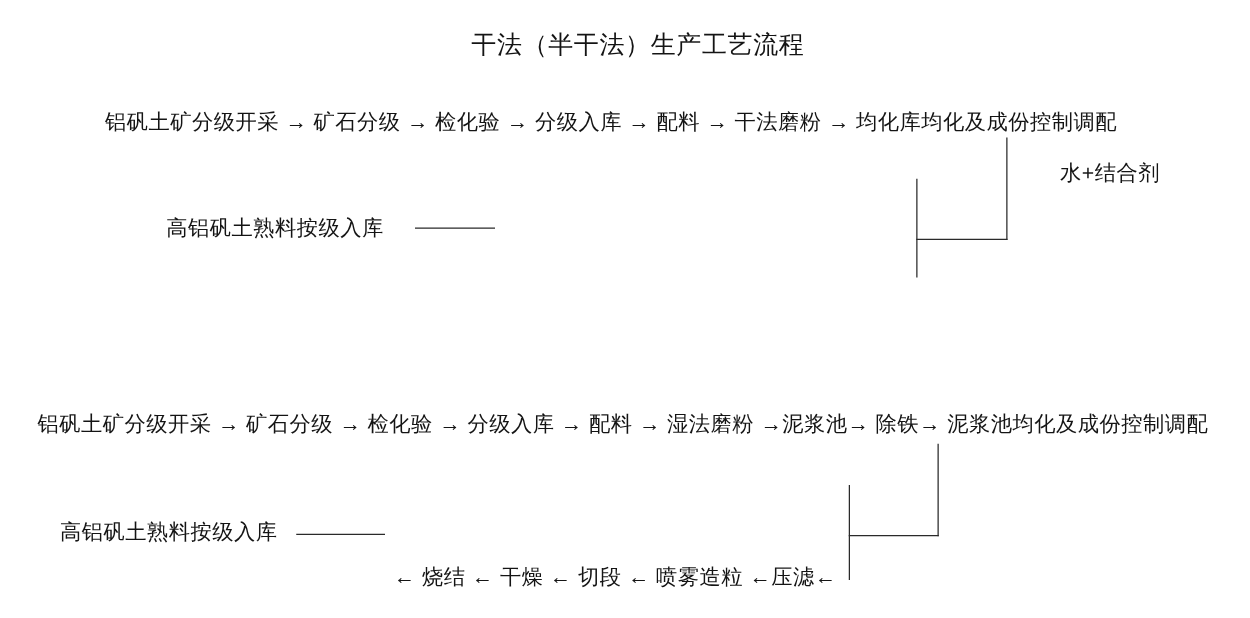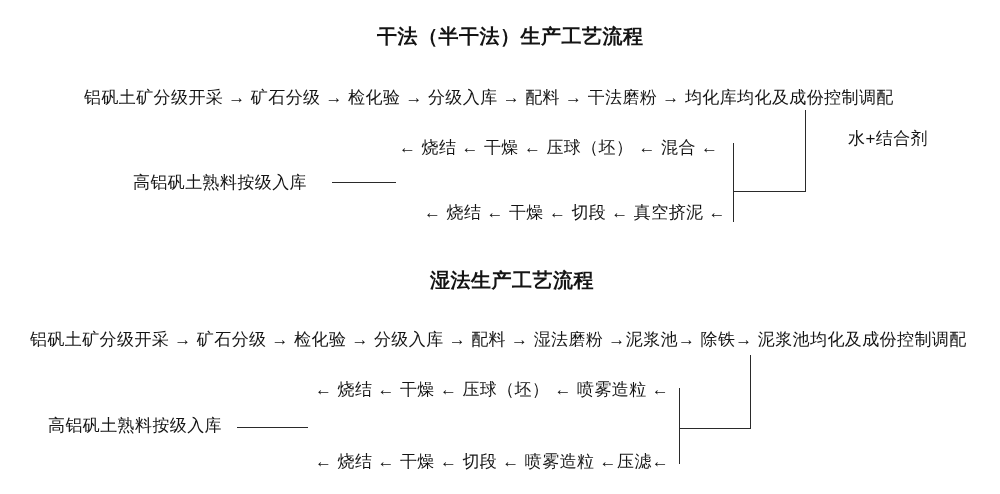--- a/index.html
+++ b/index.html
@@ -21,21 +21,21 @@
     font-size: 17px;
     line-height: 20px;
     letter-spacing: 0.4px;
     white-space: pre;
     color: #141414;
   }
   .section-title {
     position: absolute;
     font-size: 20px;
     line-height: 24px;
-    font-weight: bold;
+    font-weight: normal;
     letter-spacing: 0.5px;
     white-space: pre;
     color: #141414;
   }
   .line {
     position: absolute;
     background: #2a2a2a;
   }
   .vline { width: 1px; }
   .hline { height: 1px; }
@@ -44,36 +44,32 @@
 <body>
 
 <div class="canvas">
 
   <div class="section-title" style="left:377px; top:24px;">干法（半干法）生产工艺流程</div>
 
   <div class="flow" style="left:84px; top:88px;">铝矾土矿分级开采 → 矿石分级 → 检化验 → 分级入库 → 配料 → 干法磨粉 → 均化库均化及成份控制调配</div>
 
   <div class="flow" style="left:848px; top:129px;">水+结合剂</div>
 
-  <div class="flow" style="left:399px; top:138px;">← 烧结 ← 干燥 ← 压球（坯） ← 混合 ←</div>
 
   <div class="flow" style="left:133px; top:173px;">高铝矾土熟料按级入库</div>
 
-  <div class="flow" style="left:424px; top:203px;">← 烧结 ← 干燥 ← 切段 ← 真空挤泥 ←</div>
 
   <div class="line vline" style="left:805px; top:110px; height:82px;"></div>
   <div class="line hline" style="left:733px; top:191px; width:73px;"></div>
   <div class="line vline" style="left:733px; top:143px; height:79px;"></div>
   <div class="line hline" style="left:332px; top:182px; width:64px;"></div>
 
-  <div class="section-title" style="left:430px; top:268px;">湿法生产工艺流程</div>
 
   <div class="flow" style="left:30px; top:330px;">铝矾土矿分级开采 → 矿石分级 → 检化验 → 分级入库 → 配料 → 湿法磨粉 →泥浆池→ 除铁→ 泥浆池均化及成份控制调配</div>
 
-  <div class="flow" style="left:315px; top:380px;">← 烧结 ← 干燥 ← 压球（坯） ← 喷雾造粒 ←</div>
 
   <div class="flow" style="left:48px; top:416px;">高铝矾土熟料按级入库</div>
 
   <div class="flow" style="left:315px; top:452px;">← 烧结 ← 干燥 ← 切段 ← 喷雾造粒 ←压滤←</div>
 
   <div class="line vline" style="left:750px; top:355px; height:74px;"></div>
   <div class="line hline" style="left:679px; top:428px; width:72px;"></div>
   <div class="line vline" style="left:679px; top:388px; height:76px;"></div>
   <div class="line hline" style="left:237px; top:427px; width:71px;"></div>
 

